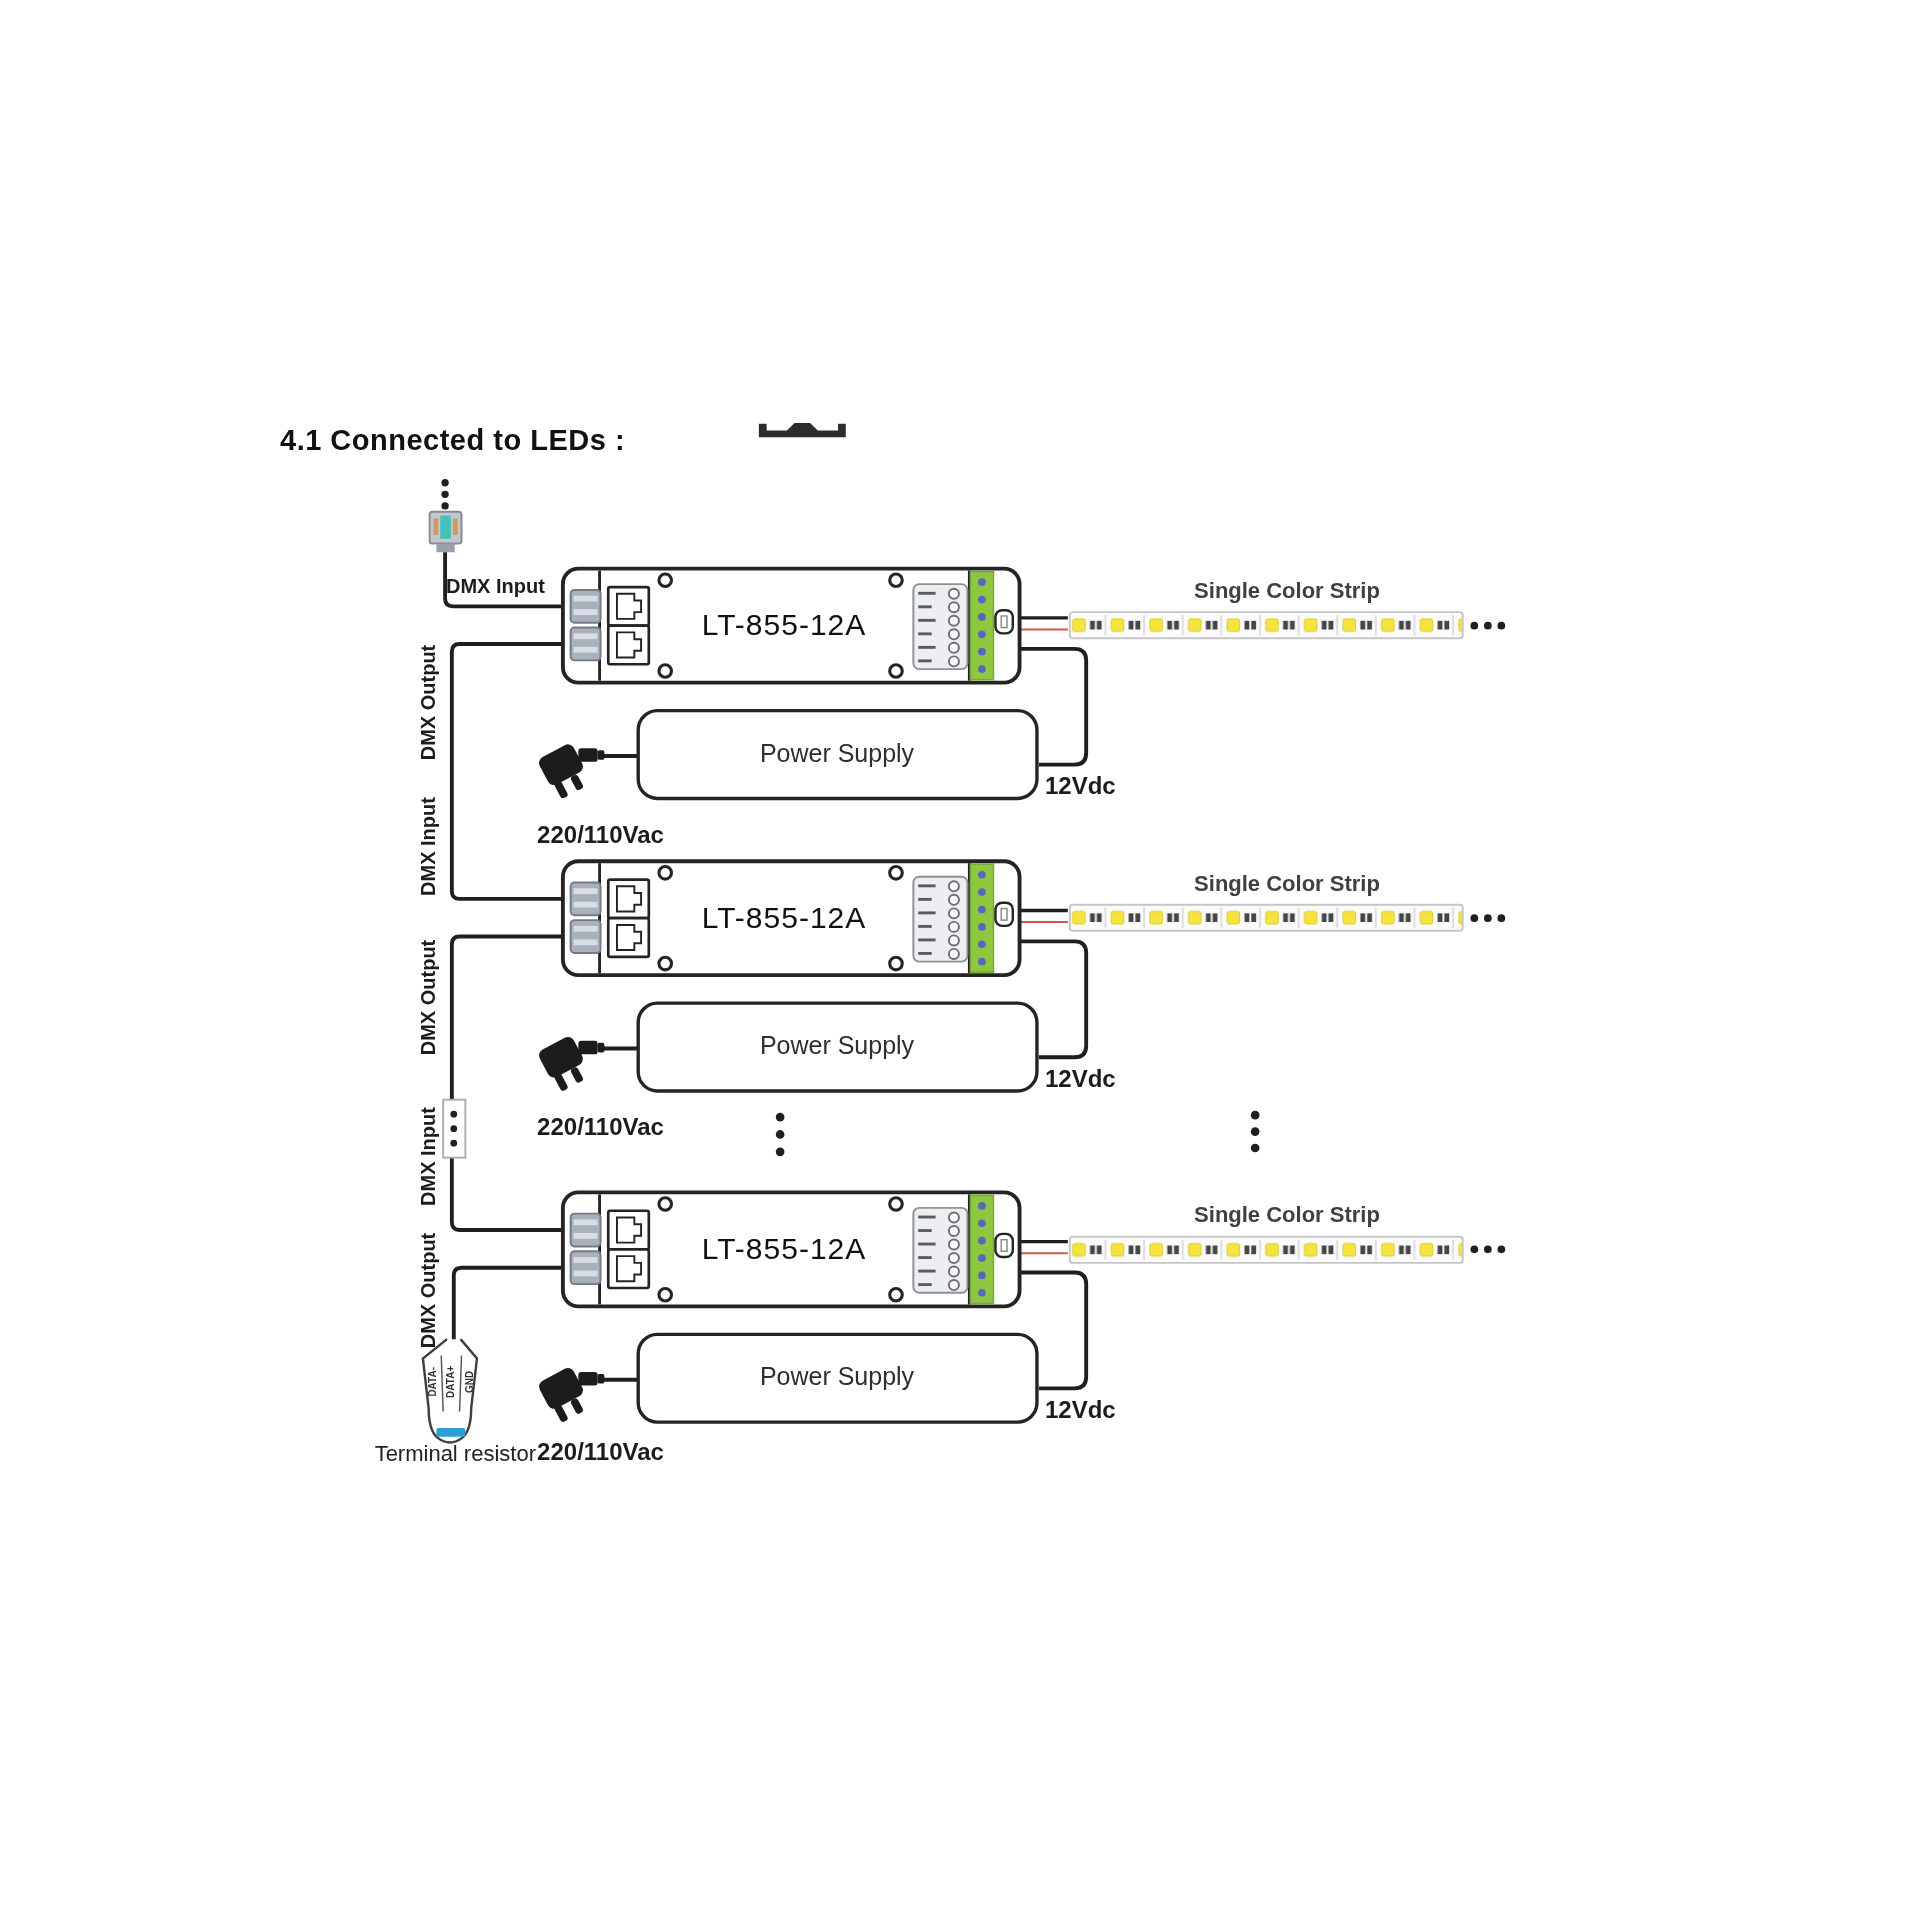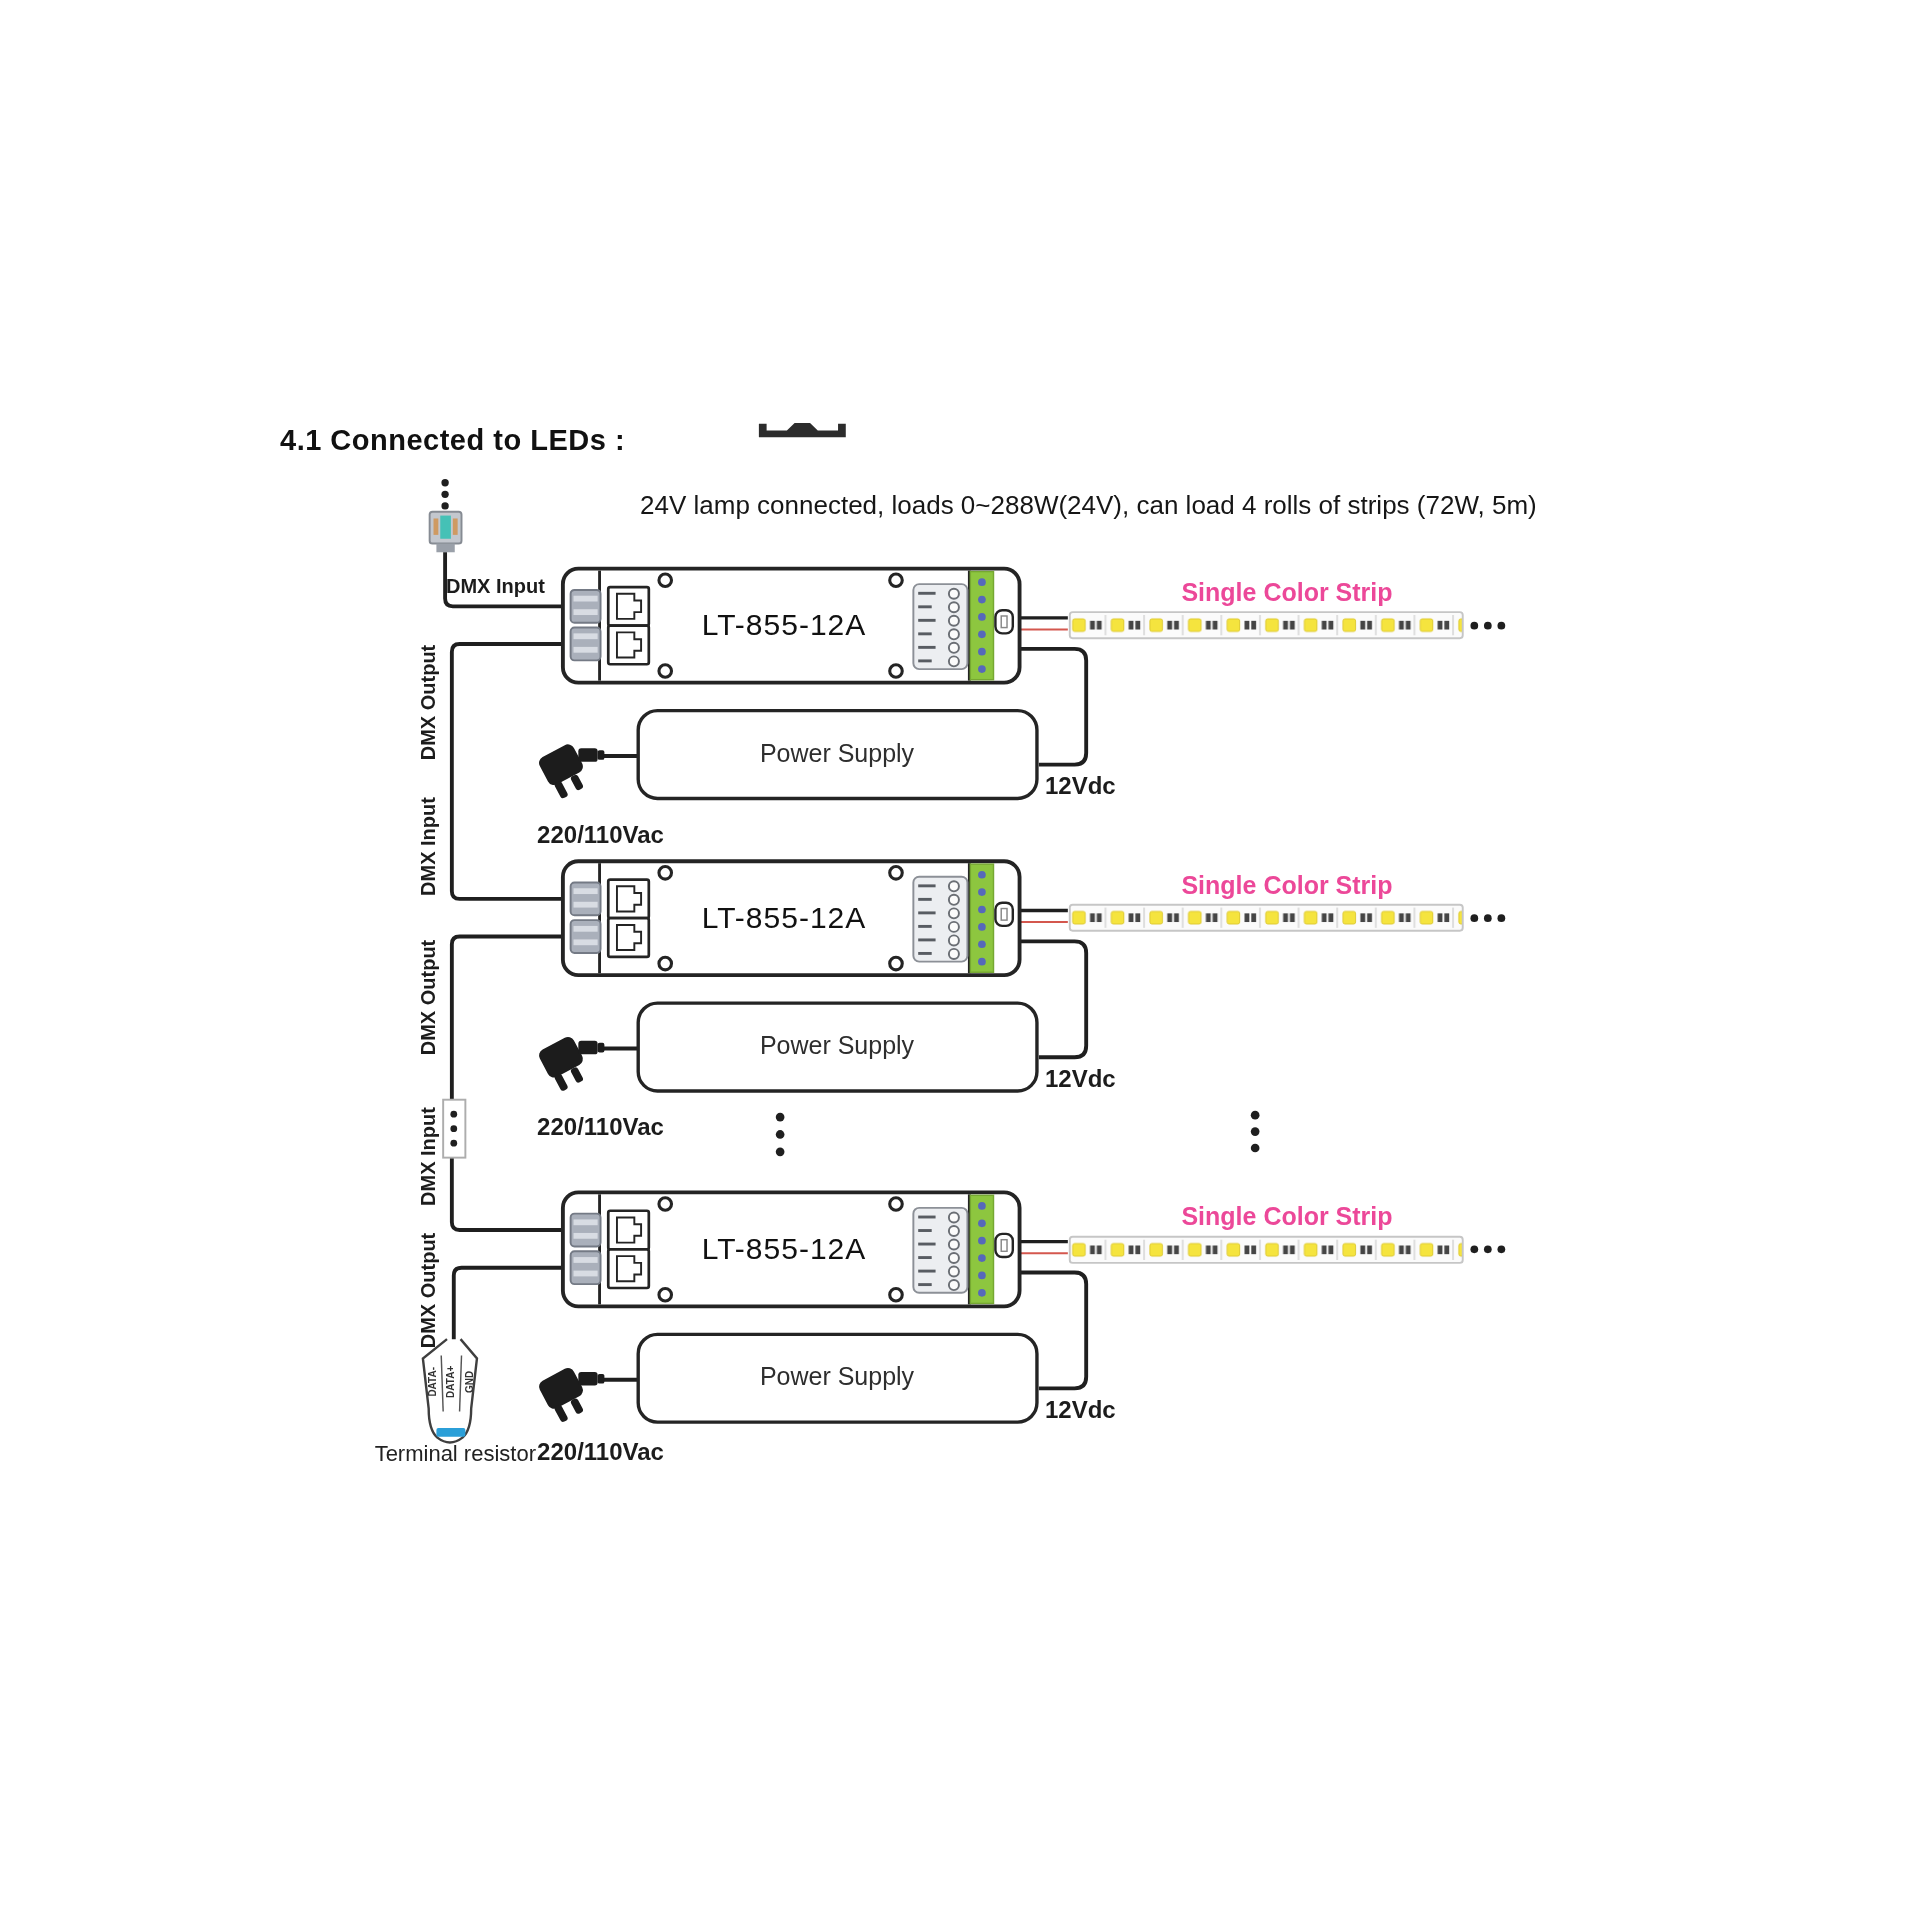--- a/index.html
+++ b/index.html
@@ -6,21 +6,21 @@
   #canvas{position:relative;width:1572px;height:1931px;background:#ffffff;overflow:hidden;
           font-family:"Liberation Sans","DejaVu Sans",sans-serif;}
   #wires{position:absolute;left:0;top:0;}
   .lbl{position:absolute;color:#1a1a1a;white-space:nowrap;line-height:1.1;}
   .c{text-align:center;}
   .v{transform:rotate(-90deg);}
   .title{font-size:29px;font-weight:bold;letter-spacing:0.5px;color:#111;}
   .notes{font-size:26px;line-height:35px;color:#161616;}
   .model{font-size:30px;font-weight:normal;letter-spacing:1px;width:290px;color:#111;}
   .power{font-size:25px;width:290px;color:#2e2e2e;}
-  .striplbl{font-size:25px;font-weight:600;width:212px;color:#ec4899;}
+  .striplbl{font-size:22px;font-weight:600;width:212px;color:#404040;}
   .dmx{font-size:20px;font-weight:bold;color:#1c1c1c;}
   .vlbl{width:135px;height:21px;text-align:center;}
   .acdc{font-size:24px;font-weight:bold;color:#1c1c1c;}
   .pin{font-size:10px;font-weight:bold;width:54px;height:11.6px;text-align:center;color:#333;}
   .tres{font-size:22px;width:193px;text-align:right;color:#222;}
 </style>
 </head>
 <body>
 
 <div id="canvas">
@@ -183,21 +183,20 @@
     <line x1="478" y1="1404" x2="476" y2="1462" stroke="#555555" stroke-width="1.5"></line>
     <rect x="452" y="1479" width="30" height="9" rx="2" fill="#2b9fd8"></rect>
   </g>
 
   <path d="M786,439 h8 v7 h21 l8,-8 h16 l8,8 h21 v-7 h8 v14 h-90 z" fill="#2c2c2c"></path>
 </svg>
 
 <div class="lbl title" style="left:280px;top:425px;">4.1 Connected to LEDs :</div>
 
 <div class="lbl notes" style="left:640px;top:488px;">
-  <div>24V lamp connected, loads 0~288W(24V), can load 4 rolls of strips (72W, 5m)</div>
 </div>
 
 <div class="lbl dmx" style="left:446px;top:575px;">DMX Input</div>
 <div class="lbl dmx vlbl v" style="left:360px;top:692px;">DMX Output</div>
 <div class="lbl dmx vlbl v" style="left:360px;top:836px;">DMX Input</div>
 <div class="lbl dmx vlbl v" style="left:360px;top:987px;">DMX Output</div>
 <div class="lbl dmx vlbl v" style="left:360px;top:1146px;">DMX Input</div>
 <div class="lbl dmx vlbl v" style="left:360px;top:1280px;">DMX Output</div>
 
 <div class="lbl striplbl c" style="left:1181px;top:579px;">Single Color Strip</div>

